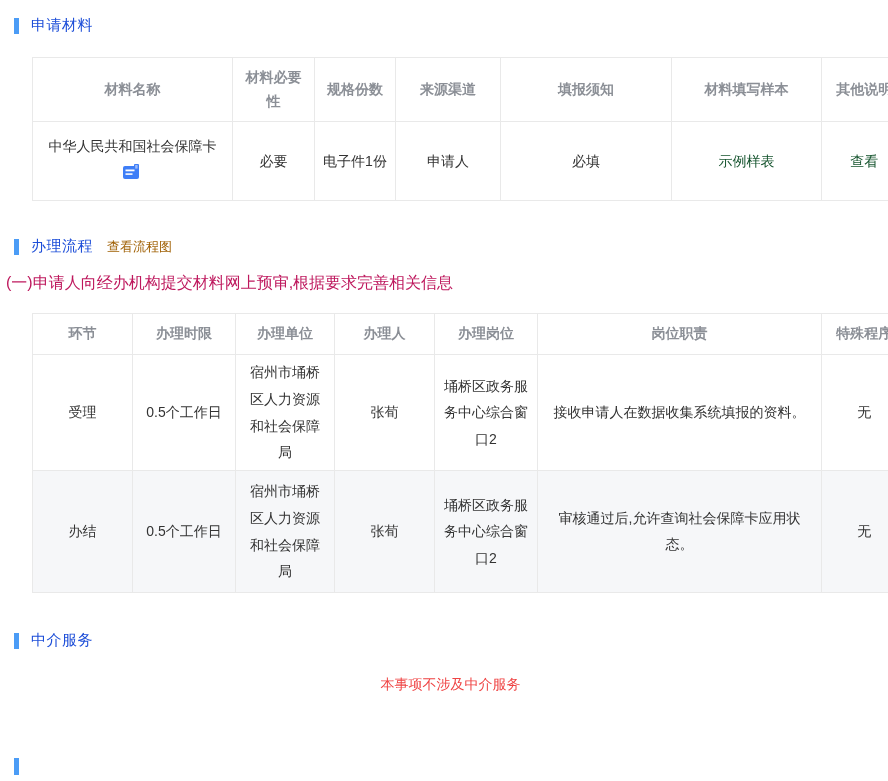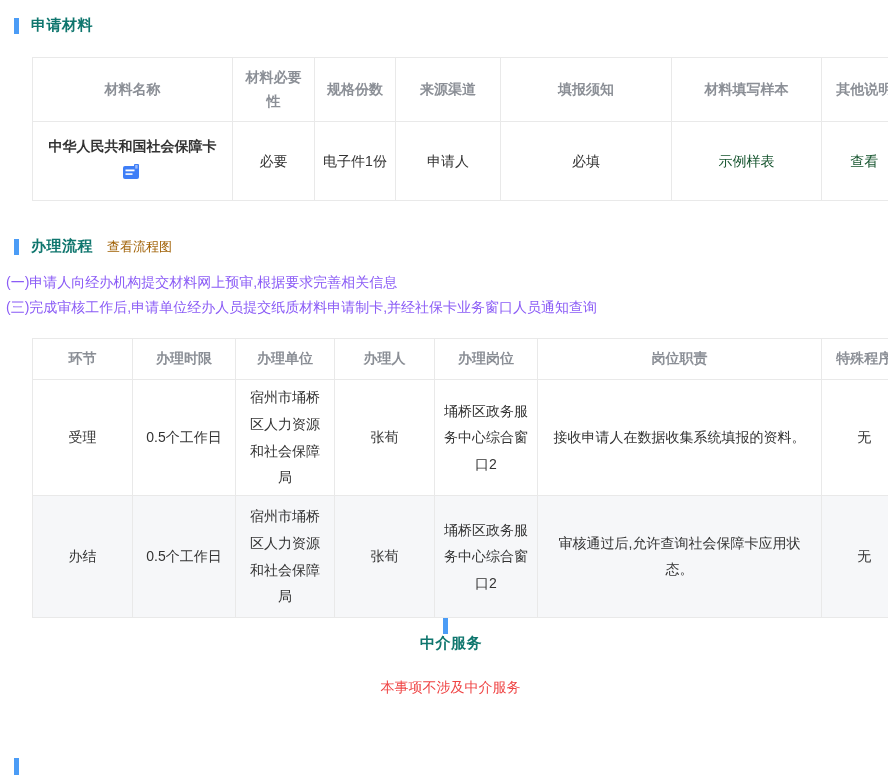--- a/index.html
+++ b/index.html
@@ -4,46 +4,46 @@
 <style>
   html,body{margin:0;padding:0;}
   body{
     width:888px;height:781px;background:#fff;position:relative;overflow:hidden;
     font-family:"Liberation Sans","DejaVu Sans",sans-serif;color:#333;
   }
   
   .section-header{display:flex;align-items:center;padding-left:14px;}
   .sec1{padding-top:16px;}
   .bar{width:5px;height:16px;background:#4b9cf6;margin-right:12px;flex:0 0 auto;}
-  .section-title{font-size:15px;font-weight:700;color:#0f766e;letter-spacing:.5px;}
+  .section-title{font-size:15px;font-weight:400;color:#1d4ed8;letter-spacing:.5px;}
   .flow-link{font-size:13px;color:#a16207;margin-left:14px;cursor:pointer;}
 
   
   table{border-collapse:collapse;table-layout:fixed;margin-left:32px;width:874px;}
   th,td{border:1px solid #e9e9e9;font-size:14px;text-align:center;vertical-align:middle;
         padding:4px 8px;box-sizing:border-box;word-break:break-all;}
   th{color:#8b8f96;font-weight:700;line-height:1.7;}
   td{color:#333;line-height:1.9;}
   th:last-child,td:last-child{border-right:none;}
   .t1{margin-top:22px;}
   .t1 th{height:64px;}
   .t1 td{height:79px;}
   .t2{margin-top:18px;border-radius:13px;}
   .t2 th{height:41px;}
   .t2 .row1 td{height:116px;}
   .t2 .row2 td{height:122px;background:#f6f7f9;}
   .t2 td.duty{text-align:center;padding:24px 12px;line-height:1.8;}
   a.link{color:#14532d;text-decoration:none;cursor:pointer;}
 
   
-  .mat-name{line-height:1.6;font-weight:bold;}
+  .mat-name{line-height:1.6;}
   .card-ico{display:inline-block;margin-top:4px;}
 
   
-  .steps{margin:14px 0 0 6px;font-size:14px;color:#8b5cf6;line-height:25px;}
+  .steps{margin:14px 0 0 6px;font-size:16px;color:#be185d;line-height:25px;}
 
   
   .agency-note{margin:26px 0 0 13px;font-size:14px;color:#ef4444;text-align:center;}
 
   
   .next-bar{position:absolute;left:14px;top:758px;width:5px;height:17px;background:#4b9cf6;}
 </style>
 </head>
 <body>
 
@@ -102,21 +102,20 @@
 </table>
 
 <div class="section-header" style="margin-top:36px;">
   <span class="bar"></span>
   <span class="section-title">办理流程</span>
   <a class="flow-link">查看流程图</a>
 </div>
 
 <div class="steps">
   <div>(一)申请人向经办机构提交材料网上预审,根据要求完善相关信息</div>
-  <div>(三)完成审核工作后,申请单位经办人员提交纸质材料申请制卡,并经社保卡业务窗口人员通知查询</div>
 </div>
 
 <table class="t2">
   <colgroup>
     <col style="width:100px">
       <col style="width:103px">
       <col style="width:99px">
     <col style="width:100px">
       <col style="width:103px">
       <col style="width:284px">
@@ -148,20 +147,20 @@
       <td>0.5个工作日</td>
       <td>宿州市埇桥区人力资源和社会保障局</td>
       <td>张荀</td>
       <td>埇桥区政务服务中心综合窗口2</td>
       <td class="duty">审核通过后,允许查询社会保障卡应用状态。</td>
       <td>无</td>
     </tr>
   </tbody>
 </table>
 
-<div class="section-header" style="flex-direction:column;">
+<div class="section-header" style="margin-top:38px;">
   <span class="bar"></span>
   <span class="section-title">中介服务</span>
 </div>
 
 <div class="agency-note">本事项不涉及中介服务</div>
 
 <div class="next-bar"></div>
 
 </body></html>

